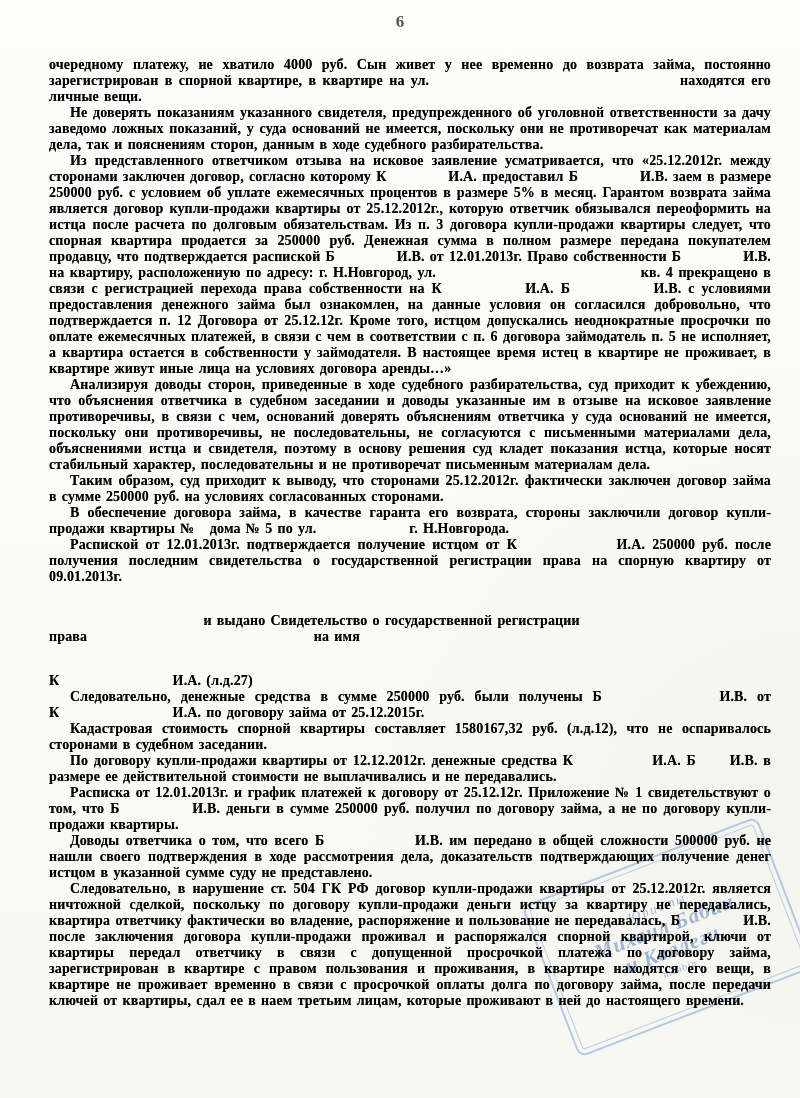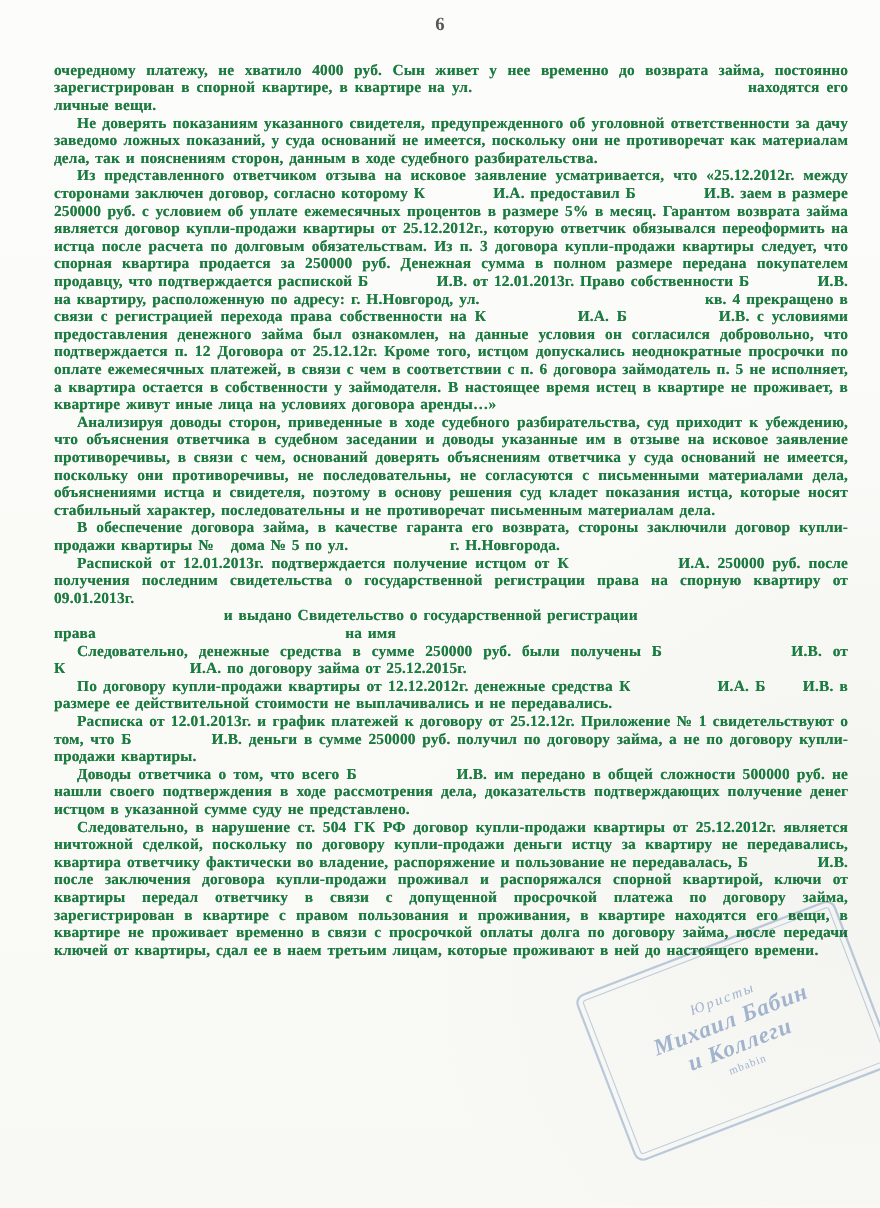--- a/index.html
+++ b/index.html
@@ -16,30 +16,30 @@
       linear-gradient(180deg,#fcfcfa 0%,#fafaf7 60%,#f8f8f5 100%);
   }
   .page-number{
     position:absolute;top:12px;left:0;width:800px;
     text-align:center;
     font-size:17px;font-weight:700;color:#575757;
   }
   .doc-body{
     position:absolute;left:49px;top:57px;width:722px;
     font-size:14px;line-height:16px;
-    font-weight:700;color:#15803d;
+    font-weight:700;color:#000000;
     text-align:justify;
     letter-spacing:0.15px;word-spacing:1.5px;
     text-shadow:0 0 0.5px rgba(80,80,80,0.75);
     z-index:2;
   }
   .doc-body p{margin:0;}
   .doc-body p.indent{text-indent:21px;}
   .doc-body p.noindent{text-indent:0;}
-  .doc-body p.line{text-indent:0;text-align:left;}
+  .doc-body p.line{text-indent:0;text-align:left;margin-top:28px;}
   .watermark{
     position:absolute;left:542px;top:856px;width:248px;height:158px;
     transform:rotate(-21deg);transform-origin:50% 50%;
     border:2px solid rgba(116,148,199,0.45);
     outline:1px solid rgba(116,148,199,0.40);
     outline-offset:-7px;
     border-radius:9px;
     display:flex;flex-direction:column;align-items:center;justify-content:center;
     color:rgba(96,130,186,0.55);
     z-index:3;
@@ -57,24 +57,27 @@
 
 <div class="scan-page"></div>
 
 <div class="page-number">6</div>
 
 <div class="doc-body">
     <p class="para noindent">очередному платежу, не хватило 4000 руб.  Сын живет у нее временно до возврата займа, постоянно зарегистрирован в спорной квартире, в квартире на ул.&nbsp;&nbsp;&nbsp;&nbsp;&nbsp;&nbsp;&nbsp;&nbsp;&nbsp;&nbsp;&nbsp;&nbsp;&nbsp;&nbsp;&nbsp;&nbsp;&nbsp;&nbsp;&nbsp;&nbsp;&nbsp;&nbsp;&nbsp;&nbsp;&nbsp;&nbsp;&nbsp;&nbsp;&nbsp;&nbsp;&nbsp;&nbsp;&nbsp;&nbsp;&nbsp;&nbsp;&nbsp;&nbsp;&nbsp;&nbsp;находятся его личные вещи.</p>
     <p class="para indent">Не доверять показаниям указанного свидетеля, предупрежденного об уголовной ответственности за дачу заведомо ложных показаний,  у суда оснований не имеется, поскольку они не противоречат как материалам дела, так и пояснениям сторон, данным в ходе судебного разбирательства.</p>
     <p class="para indent">Из представленного ответчиком отзыва на исковое заявление усматривается, что «25.12.2012г. между сторонами заключен договор, согласно которому К&nbsp;&nbsp;&nbsp;&nbsp;&nbsp;&nbsp;&nbsp;&nbsp;&nbsp;&nbsp;&nbsp;&nbsp;И.А. предоставил Б&nbsp;&nbsp;&nbsp;&nbsp;&nbsp;&nbsp;&nbsp;&nbsp;&nbsp;&nbsp;&nbsp;&nbsp;И.В. заем в размере 250000 руб. с условием об уплате ежемесячных процентов в размере 5% в месяц. Гарантом возврата займа является договор купли-продажи квартиры от 25.12.2012г., которую ответчик обязывался переоформить на истца после расчета по долговым обязательствам. Из п. 3 договора купли-продажи квартиры следует, что спорная квартира продается за 250000 руб. Денежная сумма в полном размере передана покупателем продавцу, что подтверждается распиской Б&nbsp;&nbsp;&nbsp;&nbsp;&nbsp;&nbsp;&nbsp;&nbsp;&nbsp;&nbsp;&nbsp;&nbsp;И.В. от 12.01.2013г. Право собственности Б&nbsp;&nbsp;&nbsp;&nbsp;&nbsp;&nbsp;&nbsp;&nbsp;&nbsp;&nbsp;&nbsp;&nbsp;И.В. на квартиру, расположенную по адресу: г. Н.Новгород, ул.&nbsp;&nbsp;&nbsp;&nbsp;&nbsp;&nbsp;&nbsp;&nbsp;&nbsp;&nbsp;&nbsp;&nbsp;&nbsp;&nbsp;&nbsp;&nbsp;&nbsp;&nbsp;&nbsp;&nbsp;&nbsp;&nbsp;&nbsp;&nbsp;&nbsp;&nbsp;&nbsp;&nbsp;&nbsp;&nbsp;&nbsp;&nbsp;&nbsp;&nbsp;&nbsp;&nbsp;&nbsp;&nbsp;кв. 4 прекращено в связи с регистрацией перехода права собственности на К&nbsp;&nbsp;&nbsp;&nbsp;&nbsp;&nbsp;&nbsp;&nbsp;&nbsp;&nbsp;&nbsp;&nbsp;И.А. Б&nbsp;&nbsp;&nbsp;&nbsp;&nbsp;&nbsp;&nbsp;&nbsp;&nbsp;&nbsp;&nbsp;&nbsp;И.В. с условиями предоставления денежного займа был ознакомлен, на данные условия он согласился добровольно, что подтверждается п. 12 Договора от 25.12.12г. Кроме того, истцом допускались неоднократные просрочки по оплате ежемесячных платежей, в связи с чем в соответствии с п. 6 договора займодатель п. 5 не исполняет, а квартира остается в собственности у займодателя. В настоящее время истец в квартире не проживает, в квартире живут иные лица на условиях договора аренды…»</p>
     <p class="para indent">Анализируя доводы сторон, приведенные в ходе судебного разбирательства, суд приходит к убеждению, что объяснения ответчика в судебном заседании и доводы указанные им в отзыве на исковое заявление противоречивы, в связи с чем, оснований доверять объяснениям ответчика  у суда оснований не имеется, поскольку они противоречивы, не последовательны, не согласуются с письменными материалами дела, объяснениями истца и свидетеля, поэтому в основу решения суд кладет показания истца, которые носят стабильный характер, последовательны и не противоречат письменным материалам дела.</p>
+    <p class="para indent">Таким образом, суд приходит к выводу, что сторонами  25.12.2012г. фактически заключен договор займа в сумме 250000 руб. на условиях согласованных сторонами.</p>
     <p class="para indent">В обеспечение договора займа, в качестве гаранта его возврата, стороны заключили договор купли-продажи квартиры №&nbsp;&nbsp;&nbsp;дома № 5 по ул.&nbsp;&nbsp;&nbsp;&nbsp;&nbsp;&nbsp;&nbsp;&nbsp;&nbsp;&nbsp;&nbsp;&nbsp;&nbsp;&nbsp;&nbsp;&nbsp;&nbsp;&nbsp;г. Н.Новгорода.</p>
     <p class="para indent">Распиской от 12.01.2013г. подтверждается получение истцом от К&nbsp;&nbsp;&nbsp;&nbsp;&nbsp;&nbsp;&nbsp;&nbsp;&nbsp;&nbsp;&nbsp;&nbsp;&nbsp;&nbsp;И.А. 250000 руб. после получения последним свидетельства о государственной регистрации права на спорную квартиру от 09.01.2013г.</p>
     <p class="para line">&nbsp;&nbsp;&nbsp;&nbsp;&nbsp;&nbsp;&nbsp;&nbsp;&nbsp;&nbsp;&nbsp;&nbsp;&nbsp;&nbsp;&nbsp;&nbsp;&nbsp;&nbsp;&nbsp;&nbsp;&nbsp;&nbsp;&nbsp;&nbsp;&nbsp;&nbsp;&nbsp;&nbsp;&nbsp;&nbsp;и выдано Свидетельство о государственной регистрации права&nbsp;&nbsp;&nbsp;&nbsp;&nbsp;&nbsp;&nbsp;&nbsp;&nbsp;&nbsp;&nbsp;&nbsp;&nbsp;&nbsp;&nbsp;&nbsp;&nbsp;&nbsp;&nbsp;&nbsp;&nbsp;&nbsp;&nbsp;&nbsp;&nbsp;&nbsp;&nbsp;&nbsp;&nbsp;&nbsp;&nbsp;&nbsp;&nbsp;&nbsp;&nbsp;&nbsp;&nbsp;&nbsp;&nbsp;&nbsp;&nbsp;&nbsp;&nbsp;&nbsp;на имя</p>
+    <p class="para line">К&nbsp;&nbsp;&nbsp;&nbsp;&nbsp;&nbsp;&nbsp;&nbsp;&nbsp;&nbsp;&nbsp;&nbsp;&nbsp;&nbsp;&nbsp;&nbsp;&nbsp;&nbsp;&nbsp;&nbsp;&nbsp;&nbsp;И.А. (л.д.27)</p>
     <p class="para indent">Следовательно, денежные средства в сумме 250000 руб. были получены Б&nbsp;&nbsp;&nbsp;&nbsp;&nbsp;&nbsp;&nbsp;&nbsp;&nbsp;&nbsp;&nbsp;&nbsp;И.В. от К&nbsp;&nbsp;&nbsp;&nbsp;&nbsp;&nbsp;&nbsp;&nbsp;&nbsp;&nbsp;&nbsp;&nbsp;&nbsp;&nbsp;&nbsp;&nbsp;&nbsp;&nbsp;&nbsp;&nbsp;&nbsp;&nbsp;И.А. по договору займа от 25.12.2015г.</p>
+    <p class="para indent">Кадастровая стоимость спорной квартиры составляет  1580167,32 руб. (л.д.12), что не оспаривалось сторонами в судебном заседании.</p>
     <p class="para indent">По договору купли-продажи квартиры от 12.12.2012г. денежные средства К&nbsp;&nbsp;&nbsp;&nbsp;&nbsp;&nbsp;&nbsp;&nbsp;&nbsp;&nbsp;&nbsp;&nbsp;&nbsp;&nbsp;И.А. Б&nbsp;&nbsp;&nbsp;&nbsp;&nbsp;&nbsp;И.В. в размере ее действительной стоимости не выплачивались и не передавались.</p>
     <p class="para indent">Расписка от 12.01.2013г. и график платежей к договору от 25.12.12г. Приложение № 1 свидетельствуют о том, что Б&nbsp;&nbsp;&nbsp;&nbsp;&nbsp;&nbsp;&nbsp;&nbsp;&nbsp;&nbsp;&nbsp;&nbsp;И.В. деньги в сумме 250000 руб. получил по договору займа, а не по договору купли-продажи квартиры.</p>
     <p class="para indent">Доводы ответчика о том, что всего Б&nbsp;&nbsp;&nbsp;&nbsp;&nbsp;&nbsp;&nbsp;&nbsp;&nbsp;&nbsp;&nbsp;&nbsp;&nbsp;&nbsp;И.В. им передано в общей сложности 500000 руб. не нашли своего подтверждения в ходе рассмотрения дела, доказательств  подтверждающих получение денег истцом в указанной сумме суду не представлено.</p>
     <p class="para indent">Следовательно,  в нарушение ст. 504 ГК РФ договор купли-продажи квартиры от 25.12.2012г. является ничтожной сделкой, поскольку по договору купли-продажи деньги истцу за квартиру не передавались,  квартира ответчику фактически во владение, распоряжение и пользование  не передавалась, Б&nbsp;&nbsp;&nbsp;&nbsp;&nbsp;&nbsp;&nbsp;&nbsp;&nbsp;&nbsp;&nbsp;&nbsp;И.В. после заключения договора купли-продажи проживал и распоряжался  спорной квартирой, ключи от квартиры передал ответчику в связи с допущенной просрочкой платежа по договору займа, зарегистрирован в квартире с правом пользования и проживания, в квартире находятся его вещи, в квартире не проживает временно в связи с просрочкой оплаты долга по договору займа, после передачи ключей от квартиры, сдал ее в наем третьим лицам, которые проживают в ней до настоящего времени.</p>
   </div>
 
 <div class="watermark">
   <div class="wm-small">Юристы</div>
   <div class="wm-big">Михаил Бабин</div>
   <div class="wm-big">и Коллеги</div>

